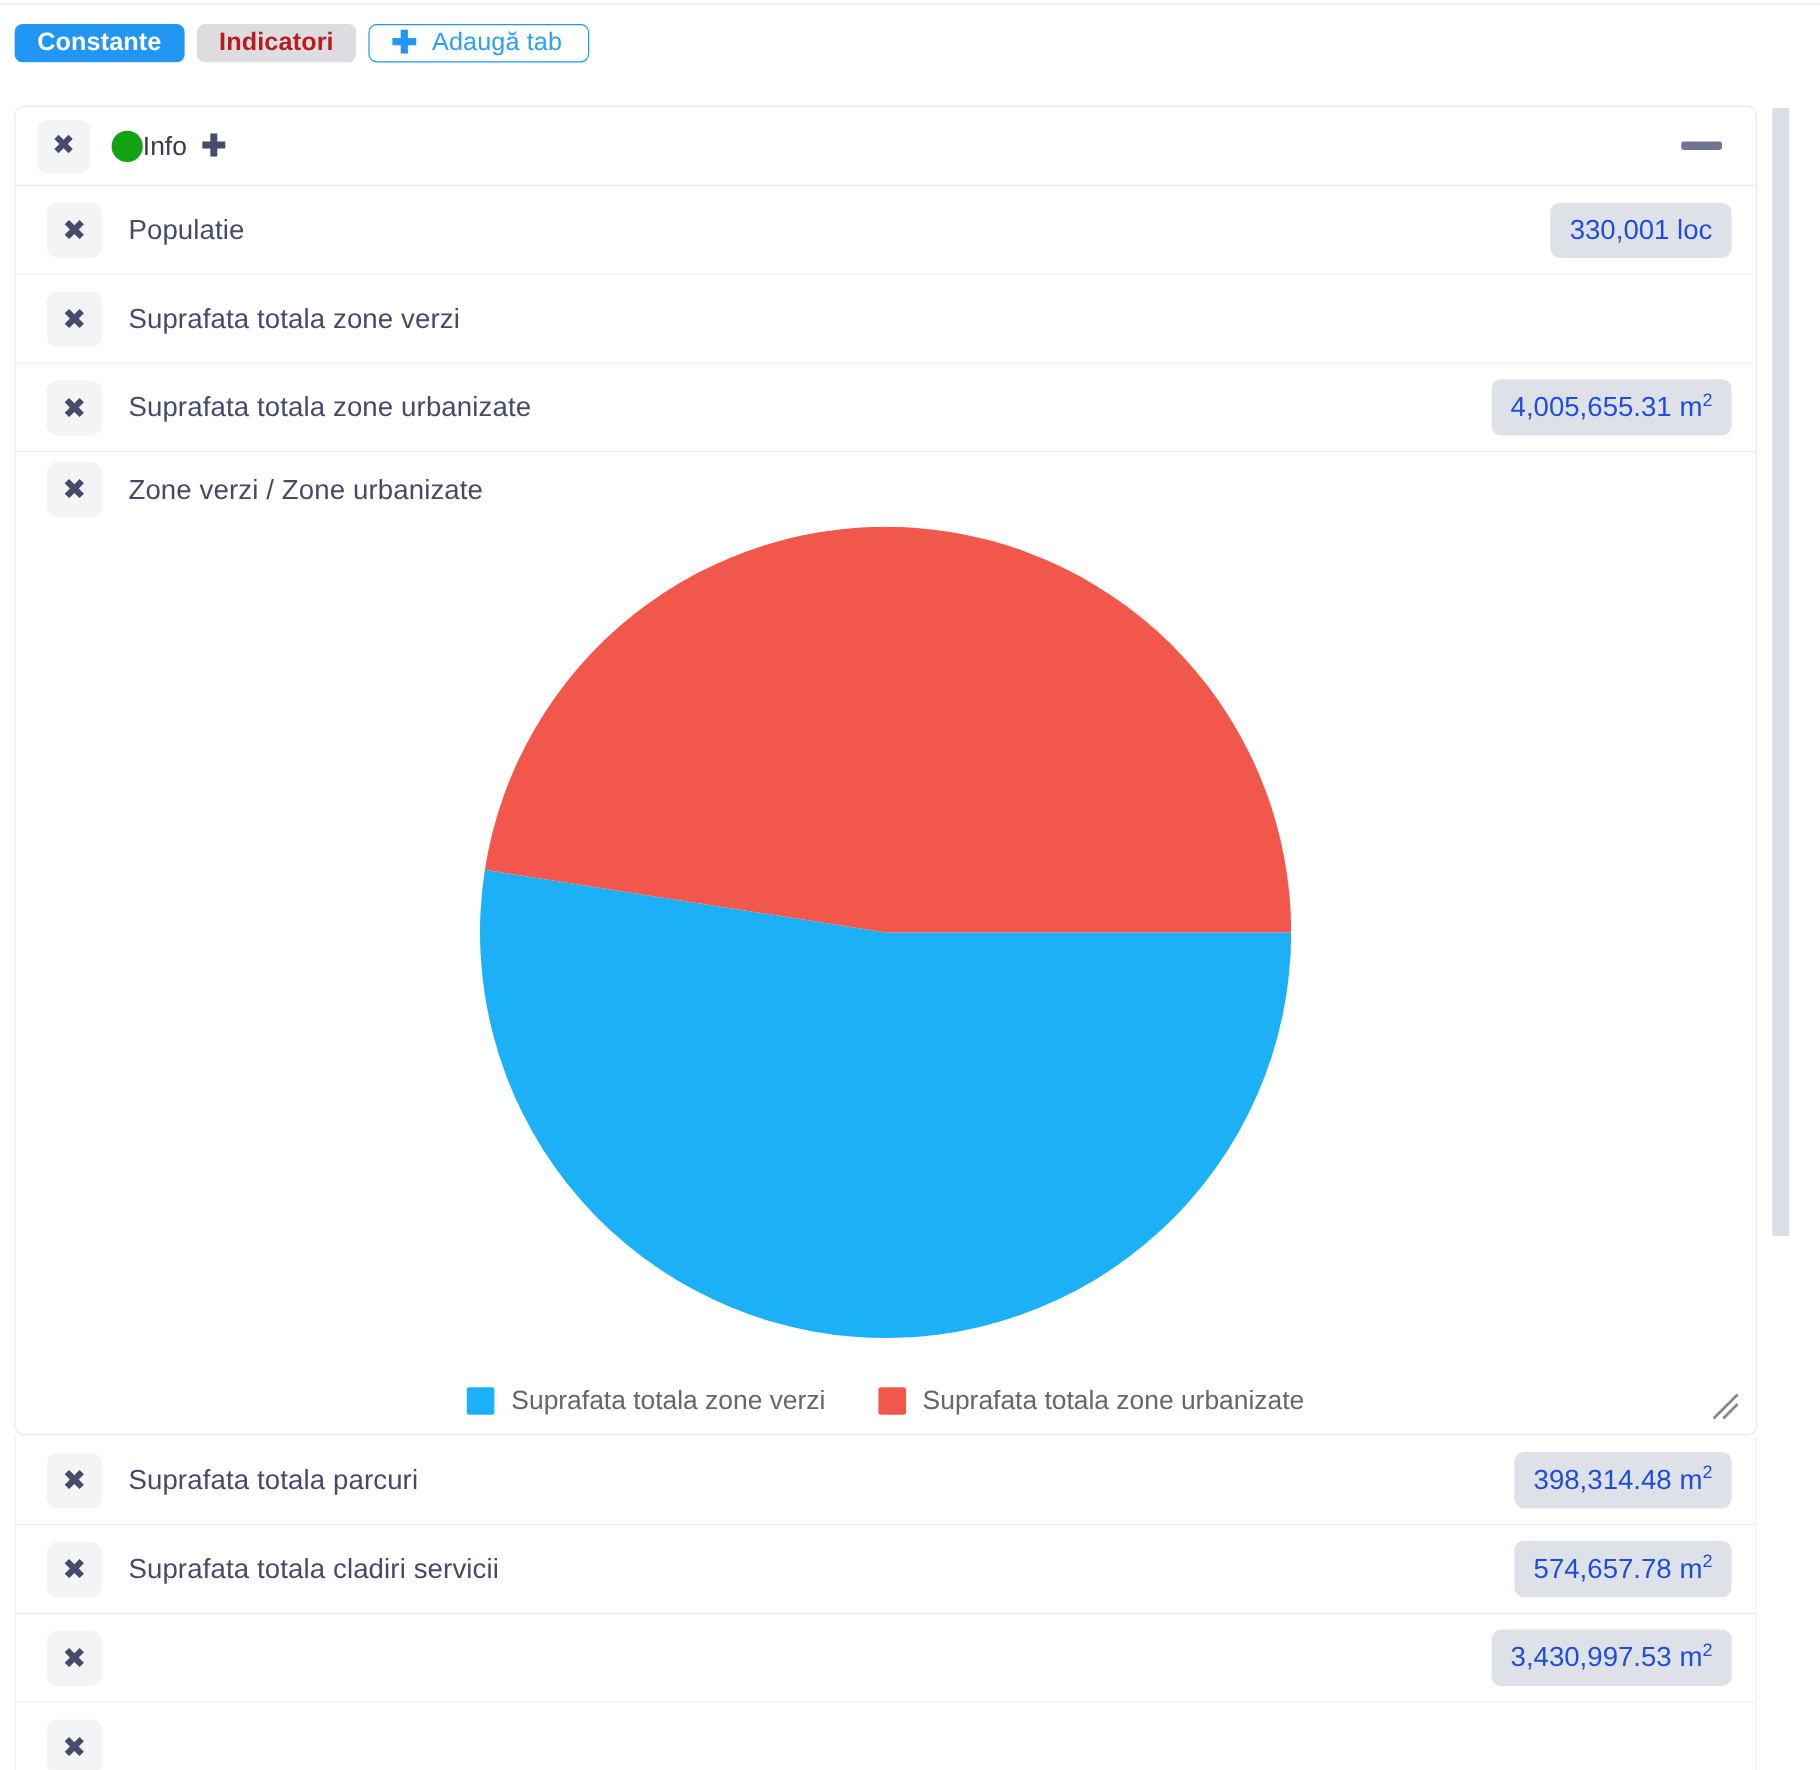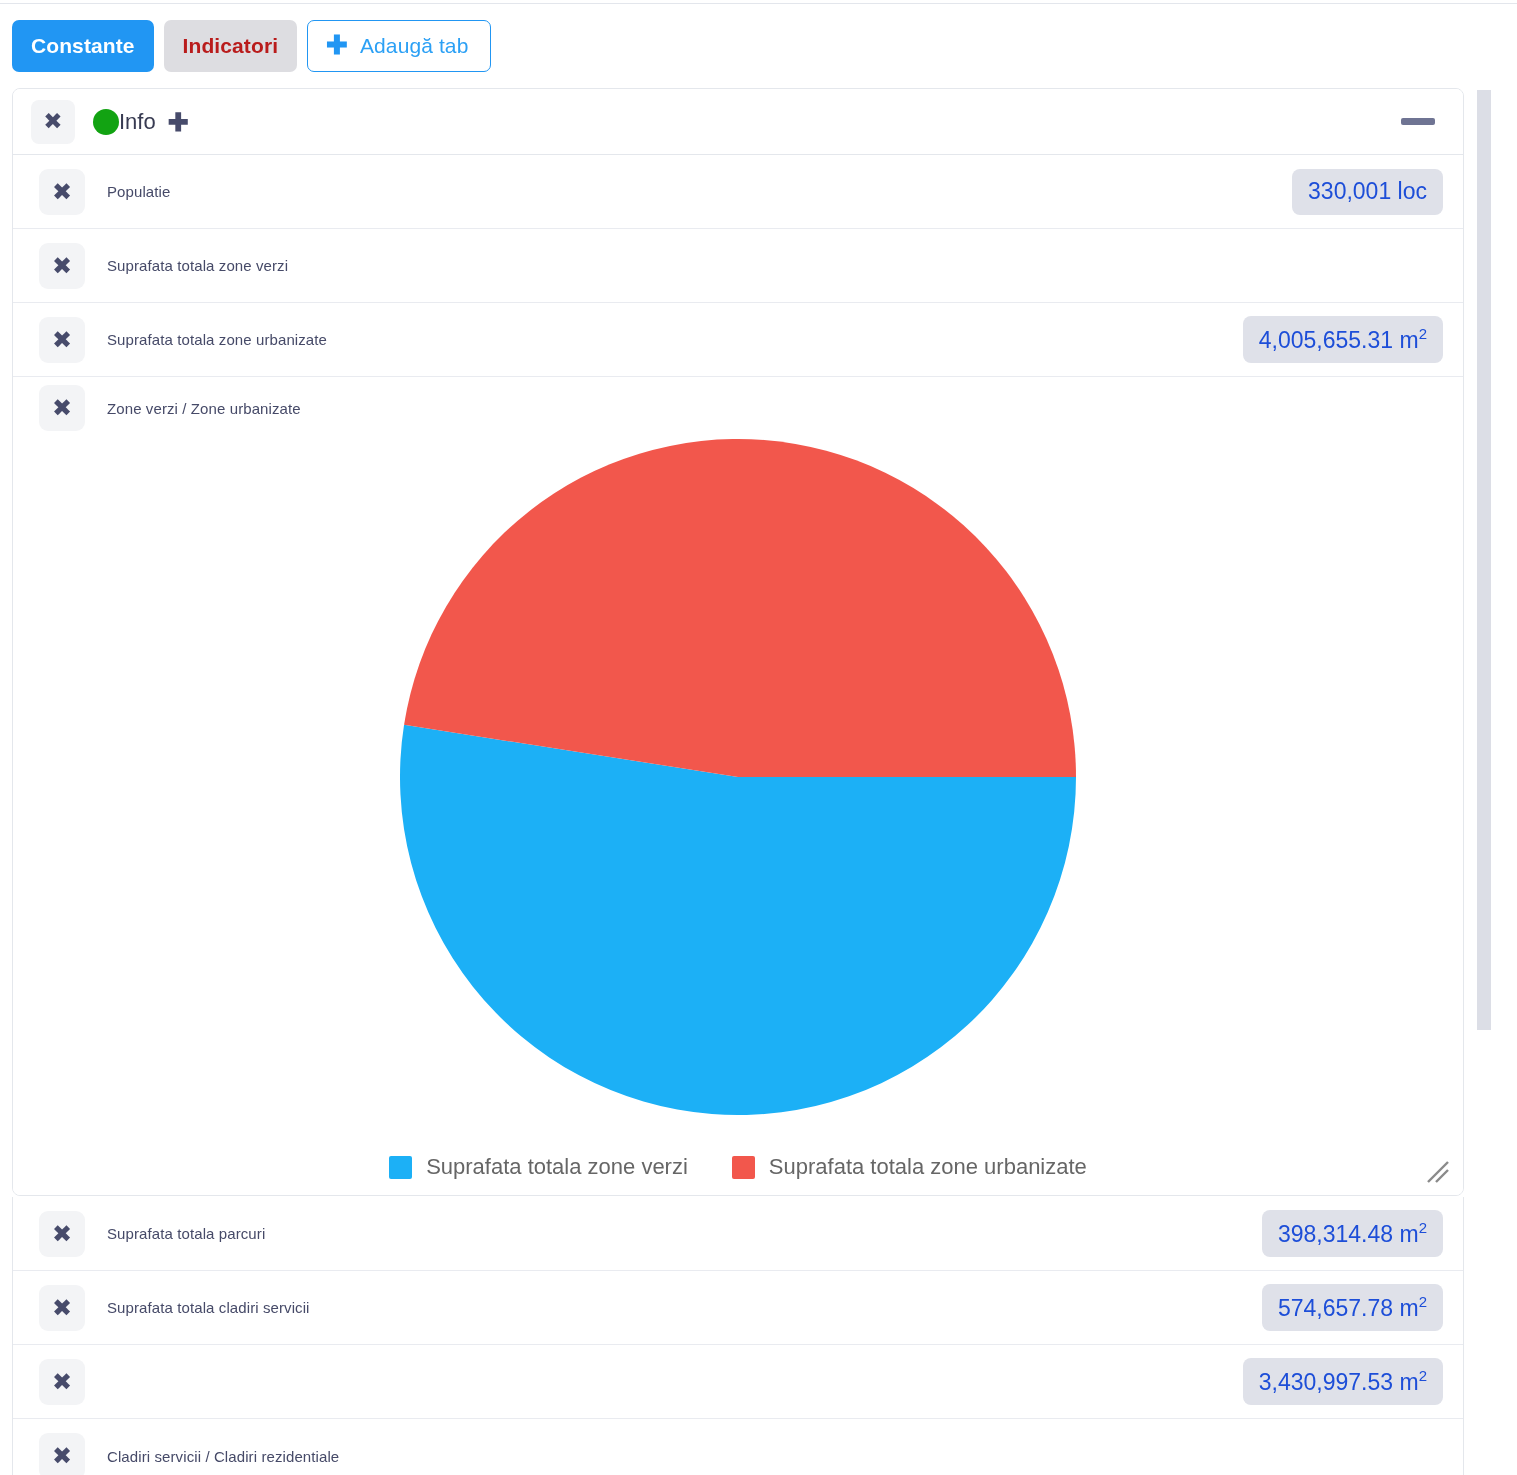--- a/index.html
+++ b/index.html
@@ -16,21 +16,21 @@
     position:absolute; left:0; top:3px; width:1517px; height:1px;
     background:#e3e6ec;
   }
 
   
   .tabbar {
     position:absolute; left:12px; top:20px;
     display:flex; align-items:center; gap:10px;
   }
   .tab {
-    height:52px; display:flex; align-items:center; justify-content:center;
+    height:32px; display:flex; align-items:center; justify-content:center;
     padding:0 18px; border-radius:7px; font-size:21px; font-weight:bold;
     letter-spacing:.1px; cursor:pointer; border:1px solid transparent;
   }
   .tab.active { background:#2196f3; color:#ffffff; }
   .tab.inactive { background:#dddde1; color:#b91c1c; }
   .tab.add {
     background:#ffffff; border:1px solid #2196f3; color:#2ba0f5;
     font-weight:normal; gap:12px; padding:0 22px 0 18px;
   }
   .plus-glyph {
@@ -77,21 +77,21 @@
 
   
   .row {
     height:74px; display:flex; align-items:center;
     padding:0 20px 0 26px; border-bottom:1px solid #e9ebf0;
     background:#fff;
   }
   .row:last-child { border-bottom:none; }
   .row .x-btn { width:46px; height:46px; border-radius:9px; font-size:24px; }
   .row-label {
-    margin-left:22px; font-size:15px; color:#464a68; letter-spacing:.1px;
+    margin-left:22px; font-size:23px; color:#464a68; letter-spacing:.1px;
   }
   .row-spacer { flex:1 1 auto; }
   .value-badge {
     background:#dfe1e9; color:#1d4ed8; border-radius:8px;
     padding:9px 16px 10px 16px; font-size:23px; white-space:nowrap;
   }
   .value-badge sup { font-size:15px; vertical-align:super; }
 
   
   .chart-block { background:#fff; position:relative; }
@@ -253,21 +253,20 @@
       <div class="x-btn">✖</div>
       <div class="row-spacer"></div>
       <div class="value-badge">
         <span>3,430,997.53</span>
         <span>m</span><sup>2</sup>
       </div>
     </div>
 
     <div class="row">
       <div class="x-btn">✖</div>
-      <div class="row-label">Cladiri servicii / Cladiri rezidentiale</div>
       <div class="row-spacer"></div>
     </div>
   </div>
 
   <div class="scroll-track">
     <div class="scroll-thumb" style="left:1px;top:2px;"></div>
   </div>
 
 </div>
 

